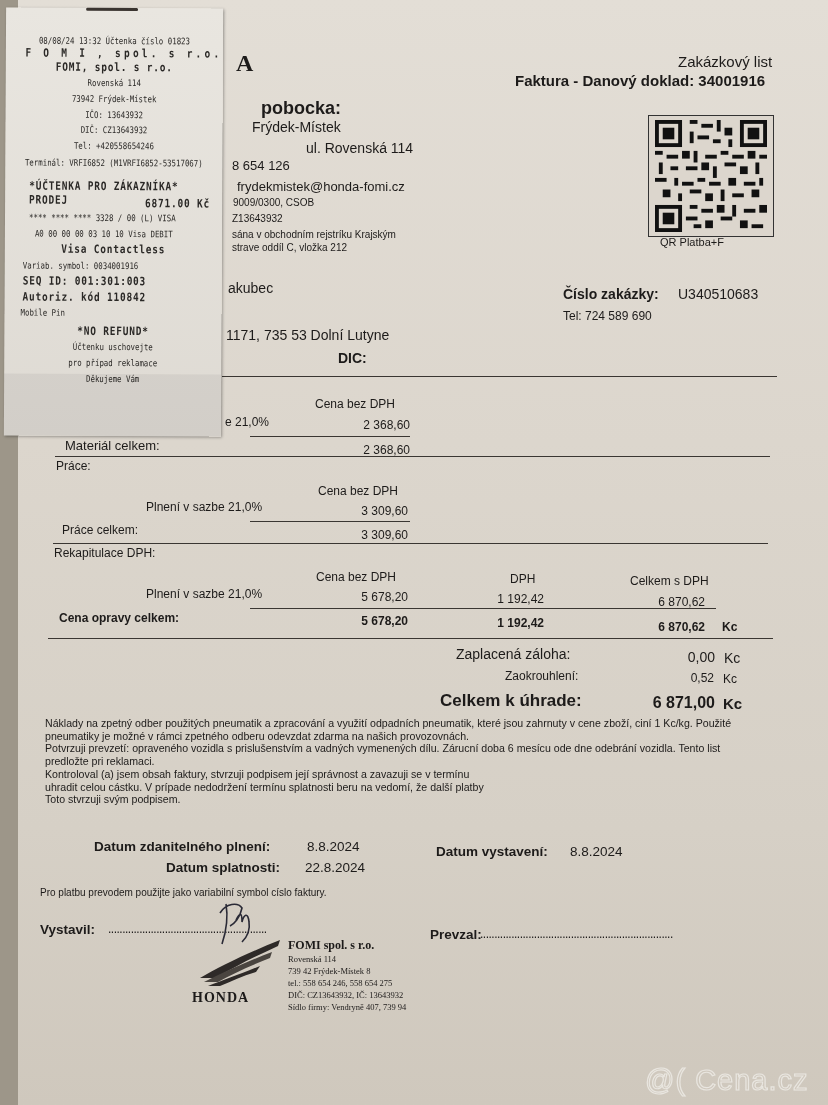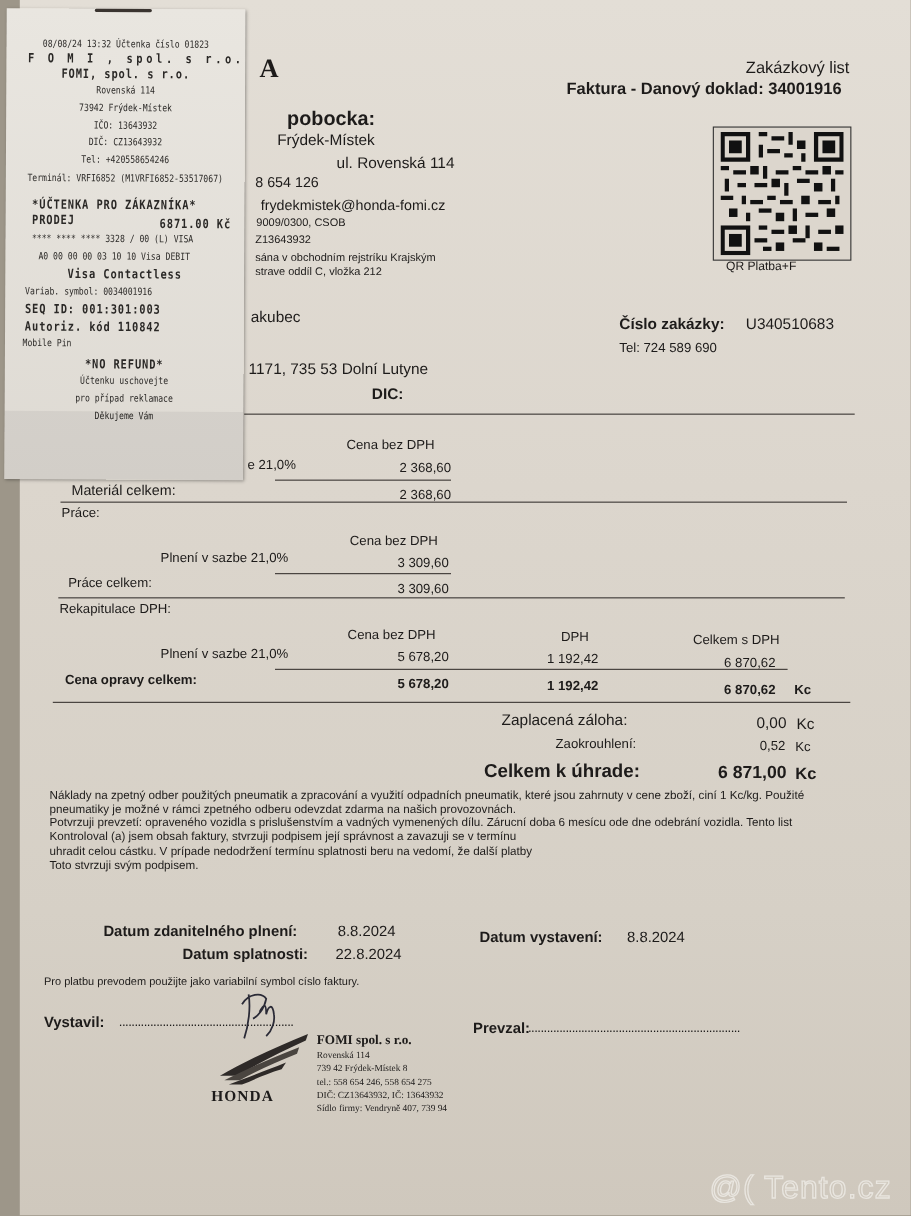--- a/index.html
+++ b/index.html
@@ -165,20 +165,21 @@
 <div class="abs r" style="left:630px;top:671px;width:84px;font-size:12px;">0,52</div>
 <div class="abs" style="left:723px;top:672px;font-size:12px;">Kc</div>
 <div class="abs b" style="left:440px;top:691px;font-size:17px;">Celkem k úhrade:</div>
 <div class="abs r b" style="left:600px;top:694px;width:115px;font-size:16px;">6 871,00</div>
 <div class="abs b" style="left:723px;top:695px;font-size:15px;">Kc</div>
 
 <div class="abs" style="left:45px;top:717px;font-size:10.6px;line-height:12.7px;">
   <div>Náklady na zpetný odber použitých pneumatik a zpracování a využití odpadních pneumatik, které jsou zahrnuty v cene zboží, ciní 1 Kc/kg. Použité</div>
   <div>pneumatiky je možné v rámci zpetného odberu odevzdat zdarma na našich provozovnách.</div>
   <div>Potvrzuji prevzetí: opraveného vozidla s prislušenstvím a vadných vymenených dílu. Zárucní doba 6 mesícu ode dne odebrání vozidla. Tento list</div>
+  <div>predložte pri reklamaci.</div>
   <div>Kontroloval (a) jsem obsah faktury, stvrzuji podpisem její správnost a zavazuji se v termínu</div>
   <div>uhradit celou cástku. V prípade nedodržení termínu splatnosti beru na vedomí, že další platby</div>
   <div>Toto stvrzuji svým podpisem.</div>
 </div>
 
 <div class="abs b" style="left:94px;top:839px;font-size:13.5px;">Datum zdanitelného plnení:</div>
 <div class="abs" style="left:307px;top:839px;font-size:13.5px;">8.8.2024</div>
 <div class="abs b" style="left:166px;top:860px;font-size:13.5px;">Datum splatnosti:</div>
 <div class="abs" style="left:305px;top:860px;font-size:13.5px;">22.8.2024</div>
 <div class="abs b" style="left:436px;top:844px;font-size:13.5px;">Datum vystavení:</div>
@@ -229,13 +230,13 @@
   <div class="lnl big" style="left:18px;top:268px;">SEQ ID: 001:301:003</div>
   <div class="lnl big" style="left:18px;top:284px;">Autoriz. kód 110842</div>
   <div class="lnl" style="left:16px;top:300px;">Mobile Pin</div>
   <div class="ln big" style="top:318px;">*NO REFUND*</div>
   <div class="ln" style="top:334px;">Účtenku uschovejte</div>
   <div class="ln" style="top:350px;">pro případ reklamace</div>
   <div class="ln" style="top:366px;">Děkujeme Vám</div>
   <div class="fold"></div>
 </div>
 
-<div class="watermark">@( Tento.cz</div>
+<div class="watermark">@( Cena.cz</div>
 
 </body></html>

